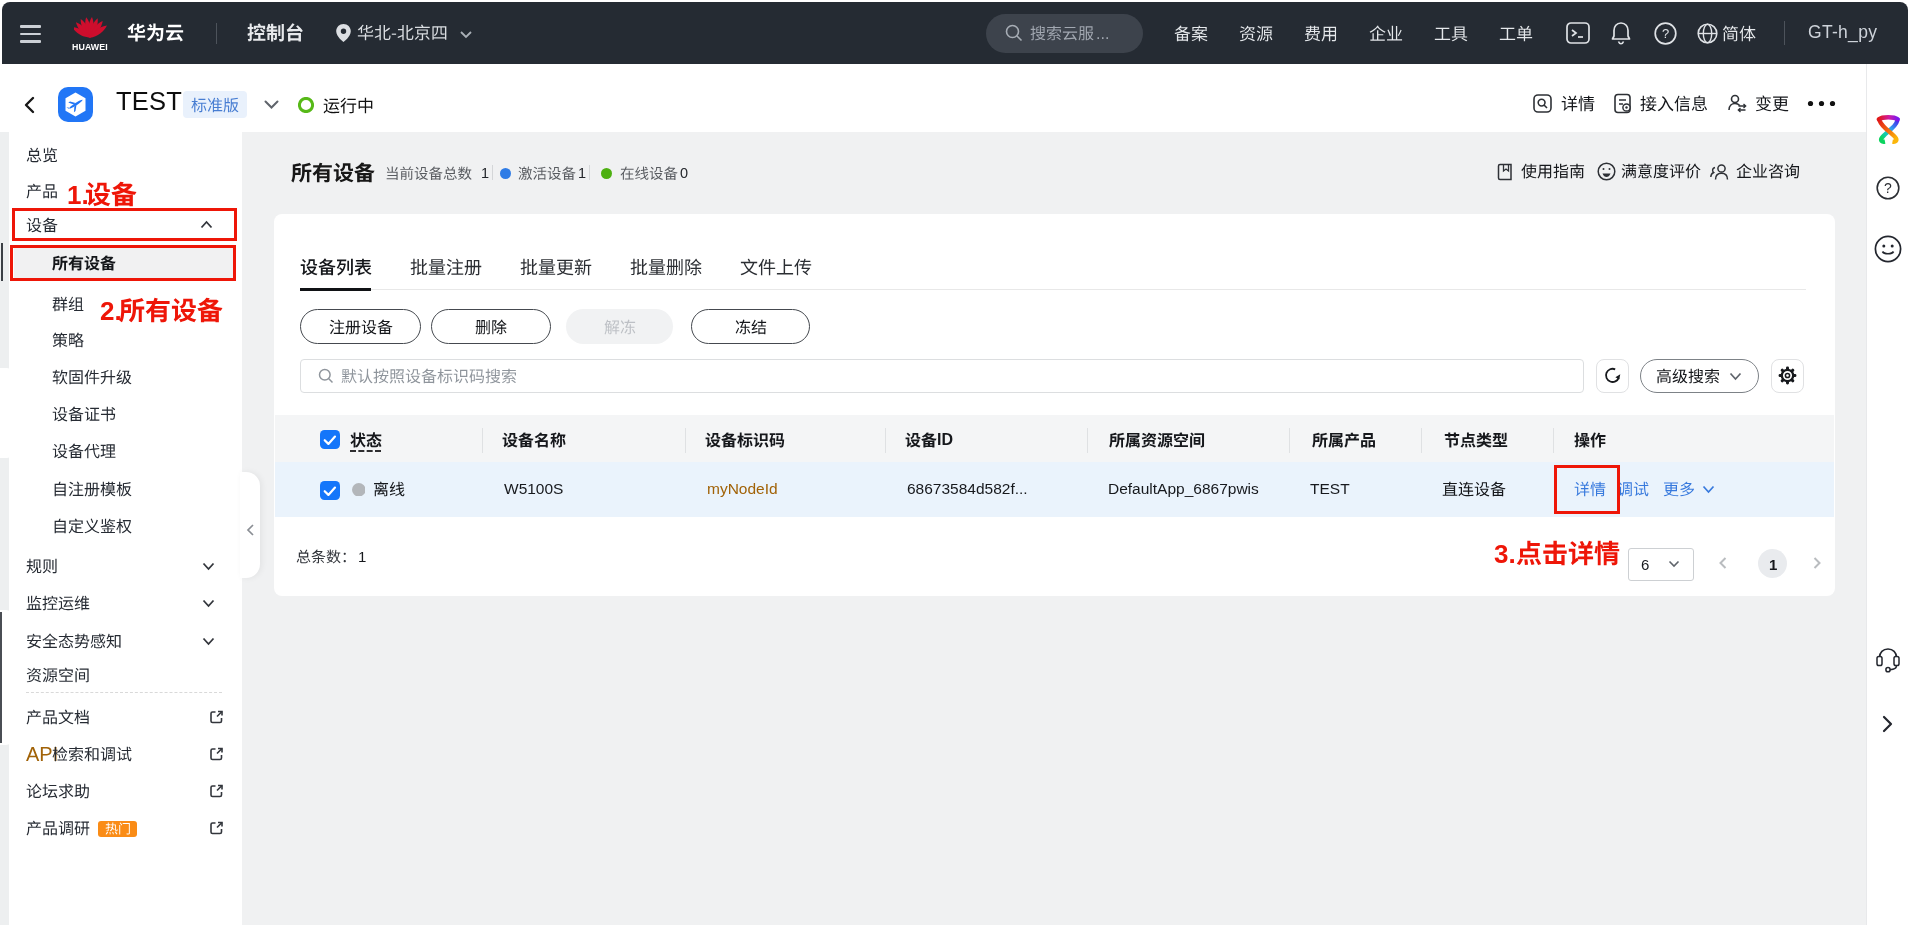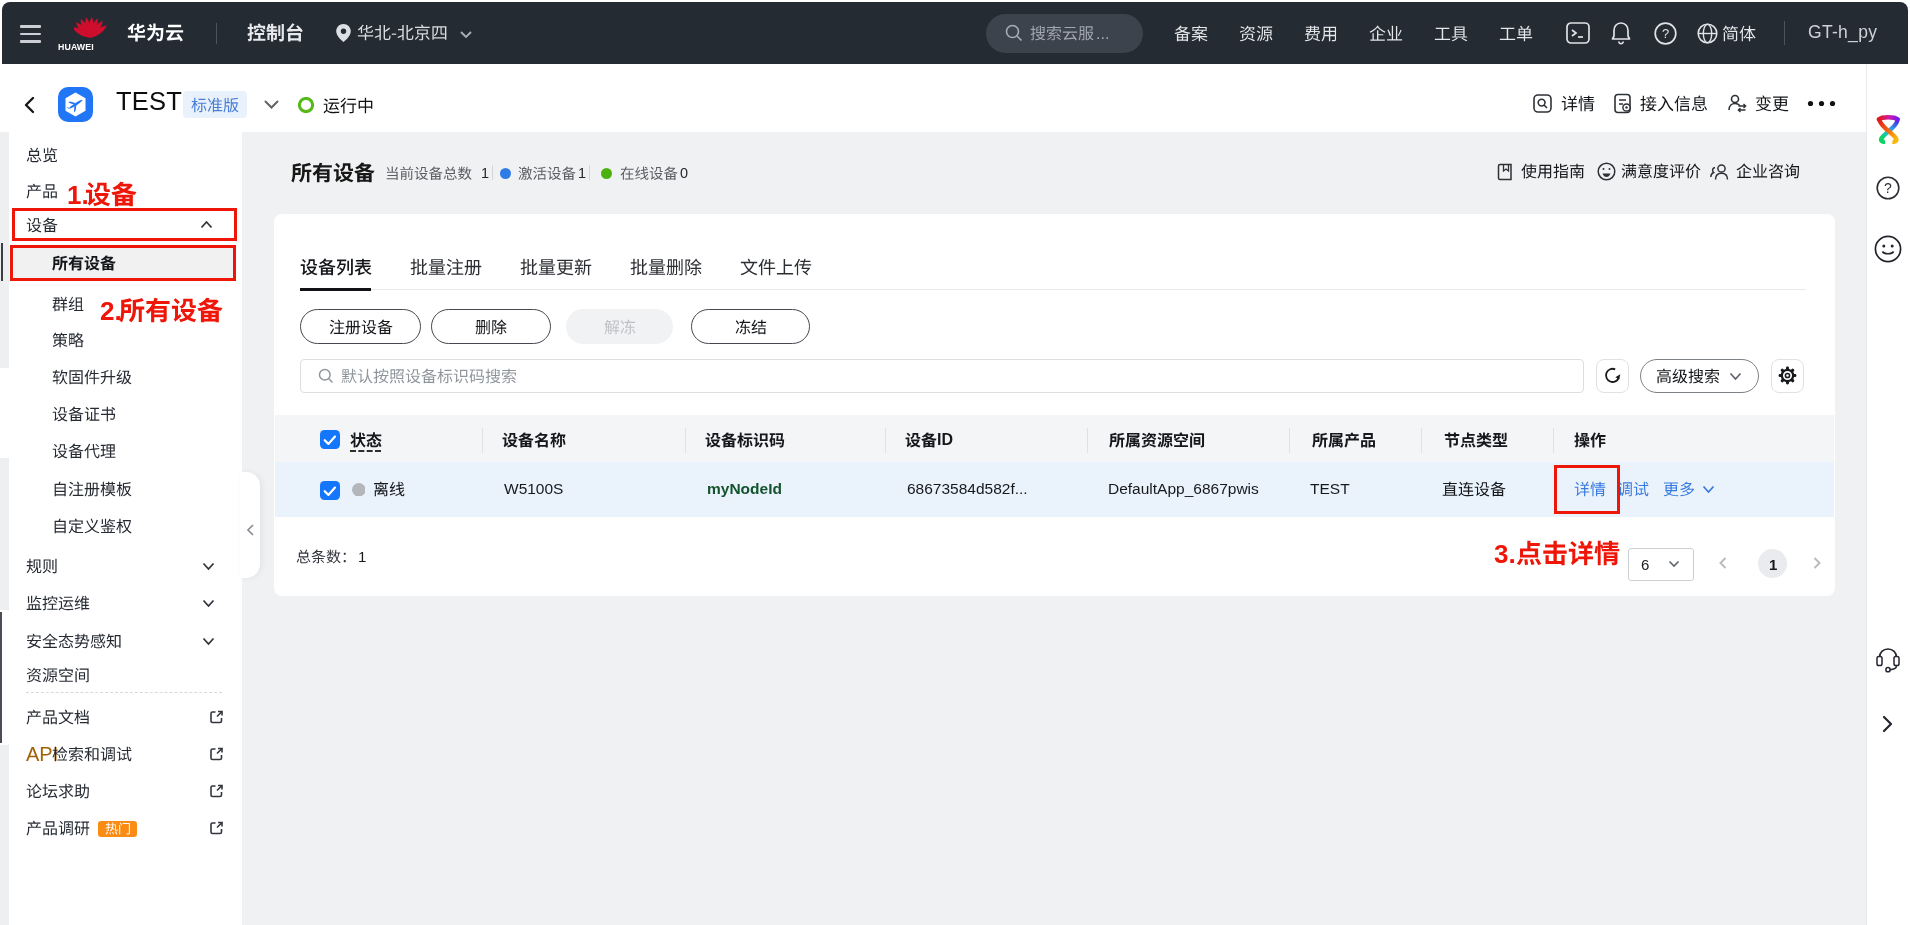--- a/index.html
+++ b/index.html
@@ -187,21 +187,21 @@
       <path d="M0 0 C-4.2 -7 -4 -16 -1 -22 C2.5 -16 3.8 -7 0 0 Z" transform="rotate(-57)"></path>
       <path d="M0 0 C-4.2 -7 -4 -16 -1 -22 C2.5 -16 3.8 -7 0 0 Z" transform="rotate(-40)"></path>
       <path d="M0 0 C-4.2 -7 -4 -16 -1 -22 C2.5 -16 3.8 -7 0 0 Z" transform="rotate(-24)"></path>
       <path d="M0 0 C-4.2 -7 -4 -16 -1 -22 C2.5 -16 3.8 -7 0 0 Z" transform="rotate(-8)"></path>
       <path d="M0 0 C-4.2 -7 -4 -16 -1 -22 C2.5 -16 3.8 -7 0 0 Z" transform="rotate(8)"></path>
       <path d="M0 0 C-4.2 -7 -4 -16 -1 -22 C2.5 -16 3.8 -7 0 0 Z" transform="rotate(24)"></path>
       <path d="M0 0 C-4.2 -7 -4 -16 -1 -22 C2.5 -16 3.8 -7 0 0 Z" transform="rotate(40)"></path>
       <path d="M0 0 C-4.2 -7 -4 -16 -1 -22 C2.5 -16 3.8 -7 0 0 Z" transform="rotate(57)"></path>
     </g>
   </svg>
-<div style="position:absolute;left:58px;top:47px;transform:translateY(-50%);font-family:'Liberation Sans',sans-serif;font-size:8.8px;font-weight:700;color:#fff;letter-spacing:0.1px;white-space:pre;line-height:1">HUAWEI</div>
+<div style="position:absolute;left:72px;top:47px;transform:translateY(-50%);font-family:'Liberation Sans',sans-serif;font-size:8.8px;font-weight:700;color:#fff;letter-spacing:0.1px;white-space:pre;line-height:1">HUAWEI</div>
 <div style="position:absolute;left:126.5px;top:22.5px;line-height:0">
     <svg width="57.0" height="19" viewBox="0 0 600 200" fill="#ffffff">
       <use href="#g0" x="0" y="176"></use>
       <use href="#g1" x="200" y="176"></use>
       <use href="#g2" x="400" y="176"></use>
     </svg>
   </div>
 <div style="position:absolute;left:216px;top:23px;width:1px;height:21px;background:#4d535b"></div>
 <div style="position:absolute;left:247.0px;top:22.8px;line-height:0">
     <svg width="57.0" height="19" viewBox="0 0 600 200" fill="#e7e9ec">
@@ -869,21 +869,21 @@
 <svg style="position:absolute;left:351.5px;top:482.5px" width="13.6" height="13.6" viewBox="0 0 13.6 13.6">
     <circle cx="6.8" cy="6.8" r="6.8" fill="#b3b6ba"></circle>
   </svg>
 <div style="position:absolute;left:373.0px;top:481.0px;line-height:0">
     <svg width="32.0" height="16" viewBox="0 0 400 200" fill="#17191d">
       <use href="#g157" x="0" y="176"></use>
       <use href="#g105" x="200" y="176"></use>
     </svg>
   </div>
 <div style="position:absolute;left:504px;top:489px;transform:translateY(-50%);font-family:'Liberation Sans',sans-serif;font-size:15.5px;font-weight:400;color:#17191d;letter-spacing:0px;white-space:pre;line-height:1">W5100S</div>
-<div style="position:absolute;left:707px;top:489px;transform:translateY(-50%);font-family:'Liberation Sans',sans-serif;font-size:15.5px;font-weight:700;color:#14532d;letter-spacing:0px;white-space:pre;line-height:1">myNodeId</div>
+<div style="position:absolute;left:707px;top:489px;transform:translateY(-50%);font-family:'Liberation Sans',sans-serif;font-size:15.5px;font-weight:400;color:#a16207;letter-spacing:0px;white-space:pre;line-height:1">myNodeId</div>
 <div style="position:absolute;left:907px;top:489px;transform:translateY(-50%);font-family:'Liberation Sans',sans-serif;font-size:15.5px;font-weight:400;color:#17191d;letter-spacing:0px;white-space:pre;line-height:1">68673584d582f...</div>
 <div style="position:absolute;left:1108px;top:489px;transform:translateY(-50%);font-family:'Liberation Sans',sans-serif;font-size:15.5px;font-weight:400;color:#17191d;letter-spacing:0px;white-space:pre;line-height:1">DefaultApp_6867pwis</div>
 <div style="position:absolute;left:1310px;top:489px;transform:translateY(-50%);font-family:'Liberation Sans',sans-serif;font-size:15.5px;font-weight:400;color:#17191d;letter-spacing:0px;white-space:pre;line-height:1">TEST</div>
 <div style="position:absolute;left:1442.0px;top:481.0px;line-height:0">
     <svg width="64.0" height="16" viewBox="0 0 800 200" fill="#17191d">
       <use href="#g158" x="0" y="176"></use>
       <use href="#g159" x="200" y="176"></use>
       <use href="#g46" x="400" y="176"></use>
       <use href="#g15" x="600" y="176"></use>
     </svg>

